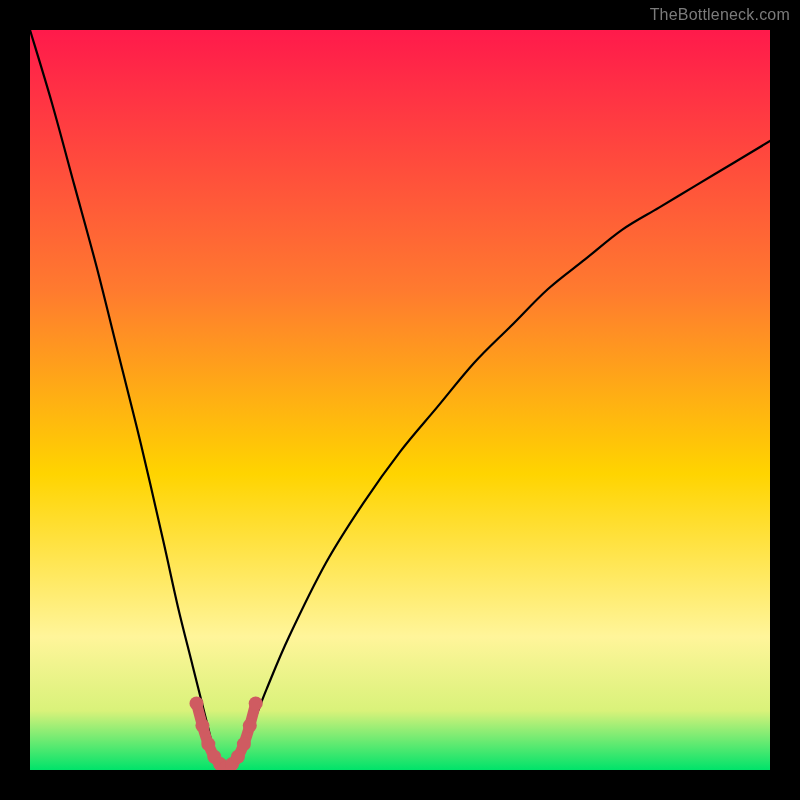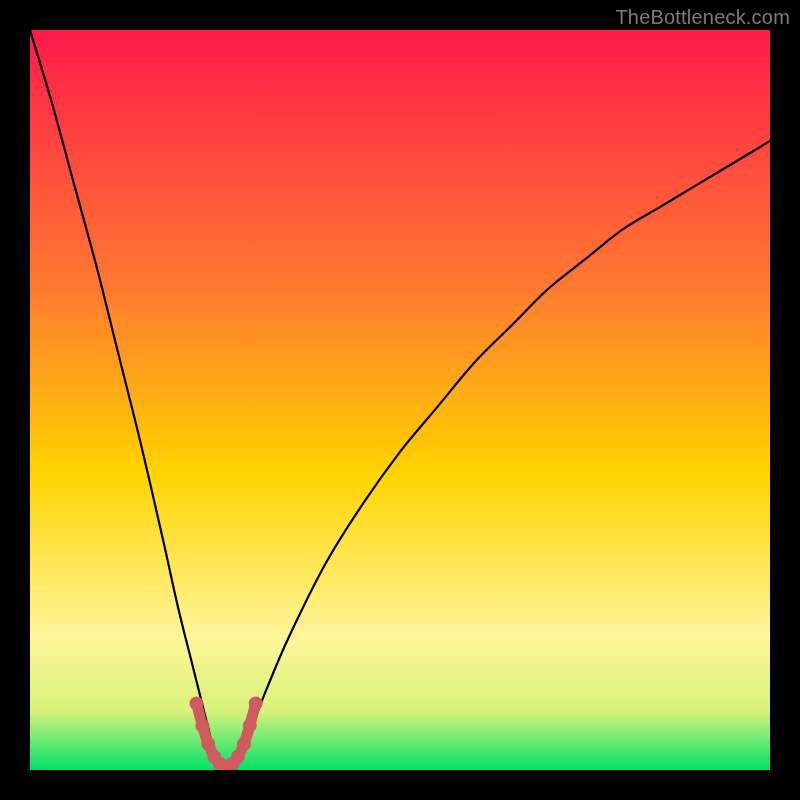--- a/index.html
+++ b/index.html
@@ -23,21 +23,21 @@
     top: 30px;
     width: 740px;
     height: 740px;
     overflow: hidden;
   }
   .watermark {
     position: absolute;
     top: 6px;
     right: 10px;
     color: #7b7b7b;
-    font-size: 20px;
+    font-size: 16px;
     font-weight: 500;
     letter-spacing: 0.2px;
   }
   svg { display: block; }
 </style>
 </head>
 <body>
 
 <div class="frame">
 

